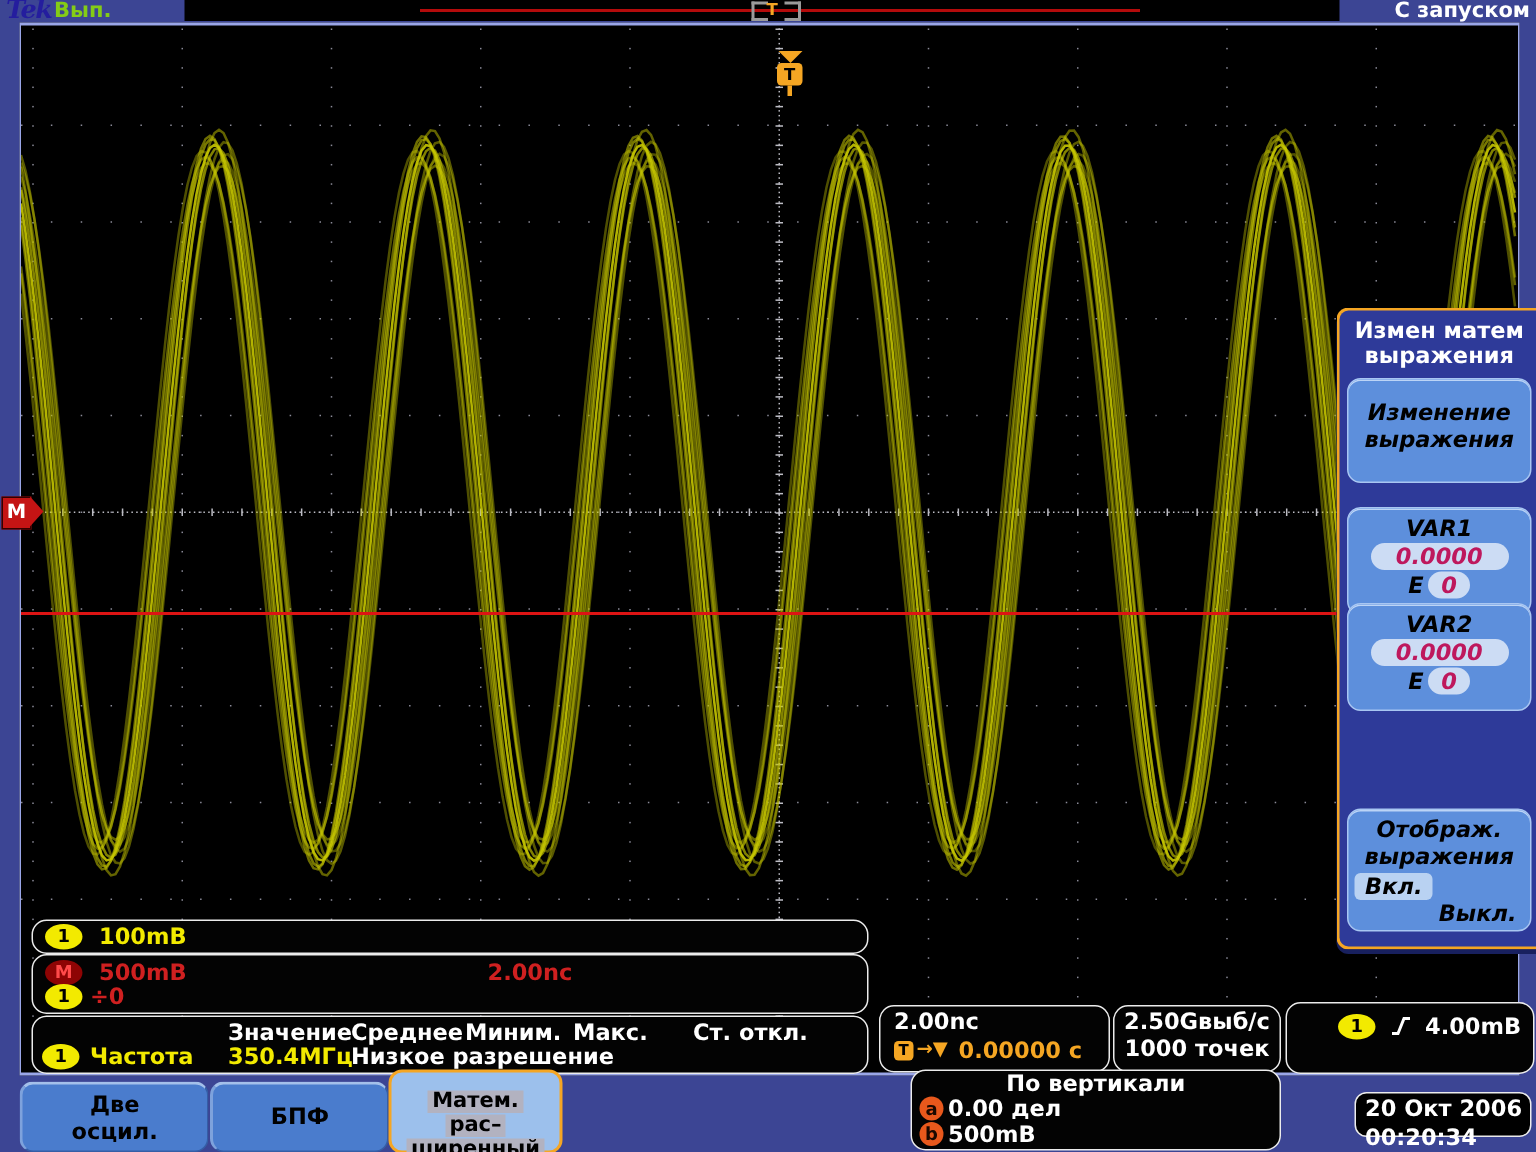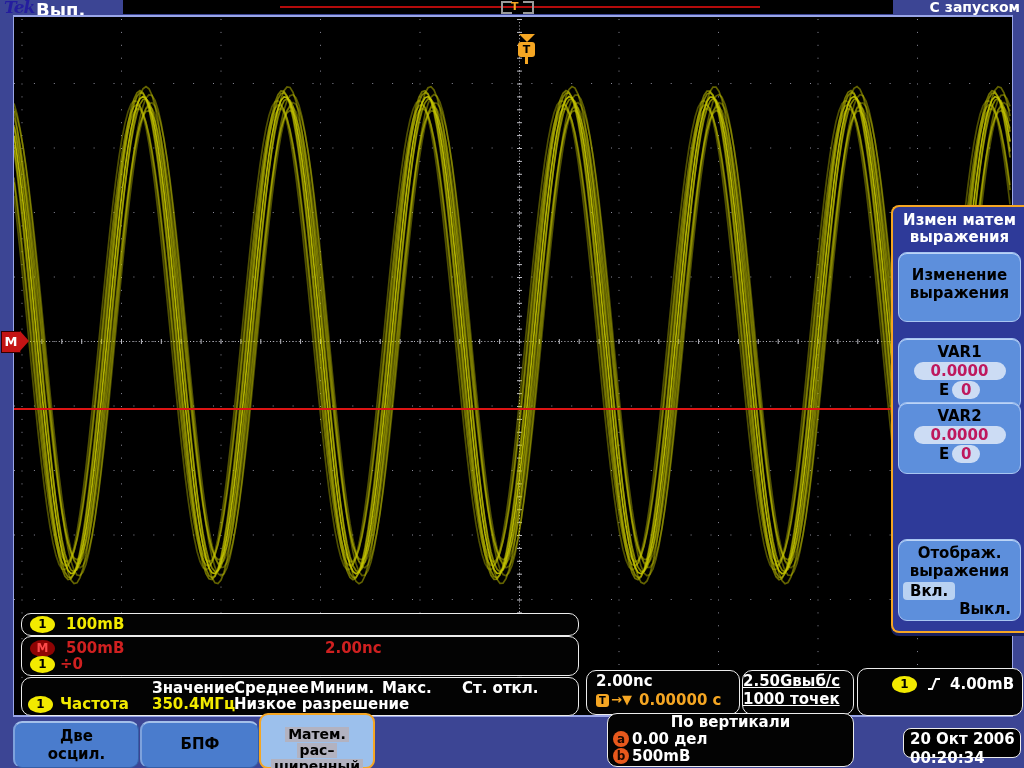--- a/index.html
+++ b/index.html
@@ -1,21 +1,21 @@
 <!DOCTYPE html>
 <html><head>
 <meta charset="utf-8">
 <style>
   html,body{margin:0;padding:0;background:#111;}
   .screen{position:relative;width:1024px;height:768px;background:#3c4594;overflow:hidden;
           font-family:"DejaVu Sans",sans-serif;font-weight:bold;-webkit-font-smoothing:none;}
   .abs{position:absolute;}
   
   .tek-logo{left:4px;top:-3px;font:bold italic 17px "DejaVu Serif",serif;color:#241d9e;letter-spacing:-1px;}
-  .mode-label{left:36px;top:-1px;color:#ffffff;font-size:18px;}
+  .mode-label{left:36px;top:-1px;color:#84cc16;font-size:14px;}
   .trig-status{right:4px;top:-1px;color:#fff;font-size:14px;}
   .record-bar{left:123px;top:0;width:770px;height:14px;background:#000;}
   .record-line{left:157px;top:6px;width:480px;height:2px;background:#b40b0b;}
   .bracket{top:1px;width:9px;height:9px;border:2px solid #9a9a9a;}
   .bracket.l{left:378px;border-right:none;}
   .bracket.r{left:400px;border-left:none;}
   .rec-trig{left:388px;top:0px;color:#f5a623;font-size:11px;}
   
   .display{left:13px;top:15px;width:998px;height:698px;background:#000;
            border-top:2px solid #9aa6e8;border-left:1px solid #9aa6e8;border-right:1px solid #9aa6e8;
@@ -39,21 +39,21 @@
   .badge.ab{width:16px;height:16px;border-radius:50%;background:#e8581c;color:#1a0800;font-size:12px;line-height:16px;}
   .yel{color:#f2ea00;} .red{color:#cf2020;} .org{color:#f5a623;}
   
   .tb-badge{display:inline-block;width:13px;height:13px;background:#f5a623;border-radius:3px;color:#000;
             font-size:10px;line-height:13px;text-align:center;vertical-align:-1px;}
   
   .panel{left:891px;top:205px;width:133px;height:424px;background:#2e3a99;border:2px solid #f5a623;
          border-right:none;border-radius:8px 0 0 8px;box-shadow:0 3px 0 #18205e;}
   .panel-title{width:100%;text-align:center;color:#fff;font-size:15px;line-height:17px;padding-top:5px;}
   .pbtn{position:absolute;left:5px;width:121px;background:#5d8fdc;border:1px solid #a8c6f2;border-radius:9px;
-        color:#000;font-size:15px;text-align:center;box-shadow:inset 0 1px 0 #bcd4f6;}
+        color:#000;font-size:15px;text-align:center;box-shadow:inset 0 1px 0 #bcd4f6;font-style:italic;}
   .pill{display:block;margin:1px auto;width:92px;background:#ccdcf4;border-radius:9px;font-size:15px;color:#be185d;}
   .pill.small{display:inline-block;width:28px;margin:0 0 0 3px;}
   .onoff-on{display:inline-block;background:#b9d2f2;border-radius:4px;padding:0 7px;margin-left:2px;}
   .onoff-off{display:inline-block;padding:0 7px;}
   
   .bbtn{background:#4a7ccd;border-radius:9px;border:1px solid #355ea6;border-top:2px solid #a4c0ea;
         border-left:2px solid #7ea2dc;color:#000;font-size:15px;text-align:center;}
   .bbtn.sel{background:#9cc0ec;border:2px solid #f5a623;font-size:14px;}
   .hl{background:#b2b2c0;padding:0 3px;line-height:15px;display:inline-block;}
   .datebox{left:903px;top:728px;width:118px;height:30px;background:#000;border:1px solid #ececec;
@@ -1765,21 +1765,21 @@
       <span class="abs yel" style="left:130px;top:17px;">350.4МГц</span>
       <span class="abs" style="left:212px;top:17px;">Низкое разрешение</span>
     </div>
 
     <div class="abs rbox" style="left:572px;top:653px;width:152px;height:43px;">
       <span class="abs" style="left:9px;top:1px;">2.00nc</span>
       <span class="tb-badge abs" style="left:9px;top:23px;">T</span>
       <span class="abs org" style="left:24px;top:21px;font-size:13px;">→▼</span>
       <span class="abs org" style="left:52px;top:20px;">0.00000 c</span>
     </div>
-    <div class="abs rbox" style="left:728px;top:653px;width:110px;height:43px;text-align:left;text-decoration:underline;">
+    <div class="abs rbox" style="left:728px;top:653px;width:110px;height:43px;text-align:center;">
       <div style="padding-top:1px;">2.50Gвыб/с</div>
       <div>1000 точек</div>
     </div>
     <div class="abs rbox" style="left:843px;top:651px;width:164px;height:46px;">
       <span class="badge abs" style="left:34px;top:7px;">1</span>
       <svg class="abs" style="left:68px;top:6px;" width="16" height="18">
         <path d="M2,14 h4 l4,-10 h4" stroke="#ffffff" stroke-width="2" fill="none"></path>
       </svg>
       <span class="abs" style="left:92px;top:6px;">4.00mB</span>
     </div>

